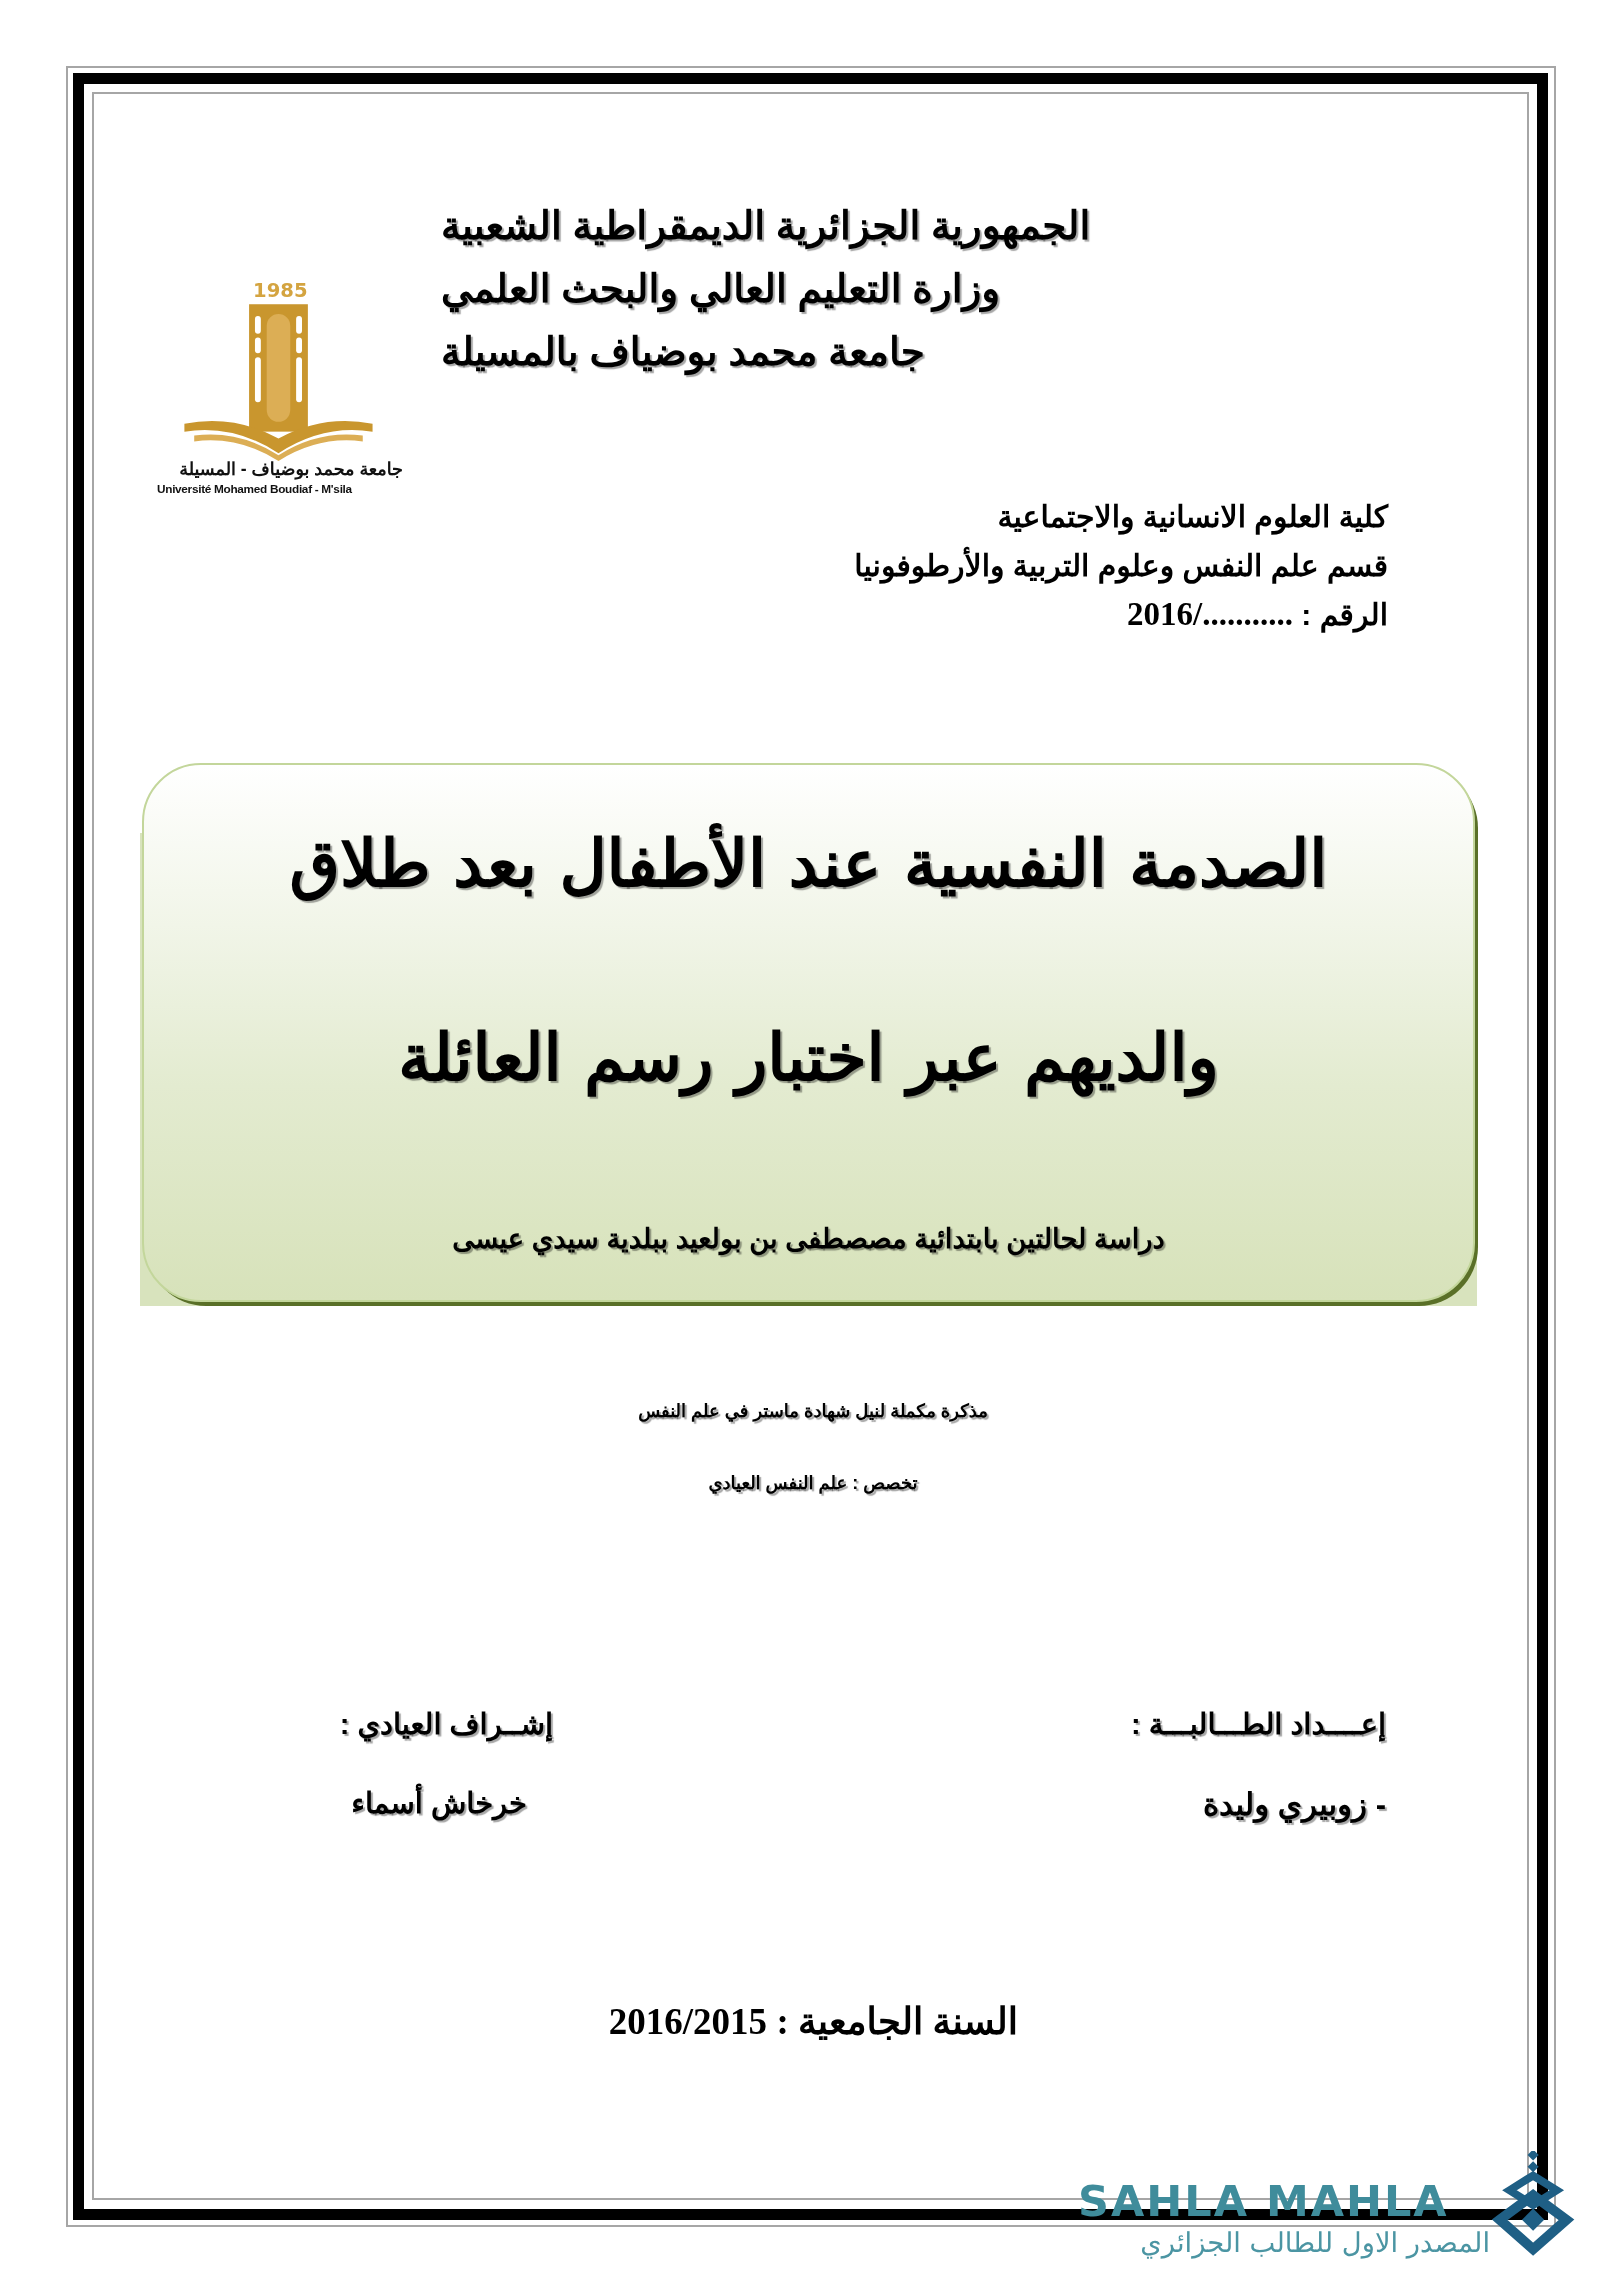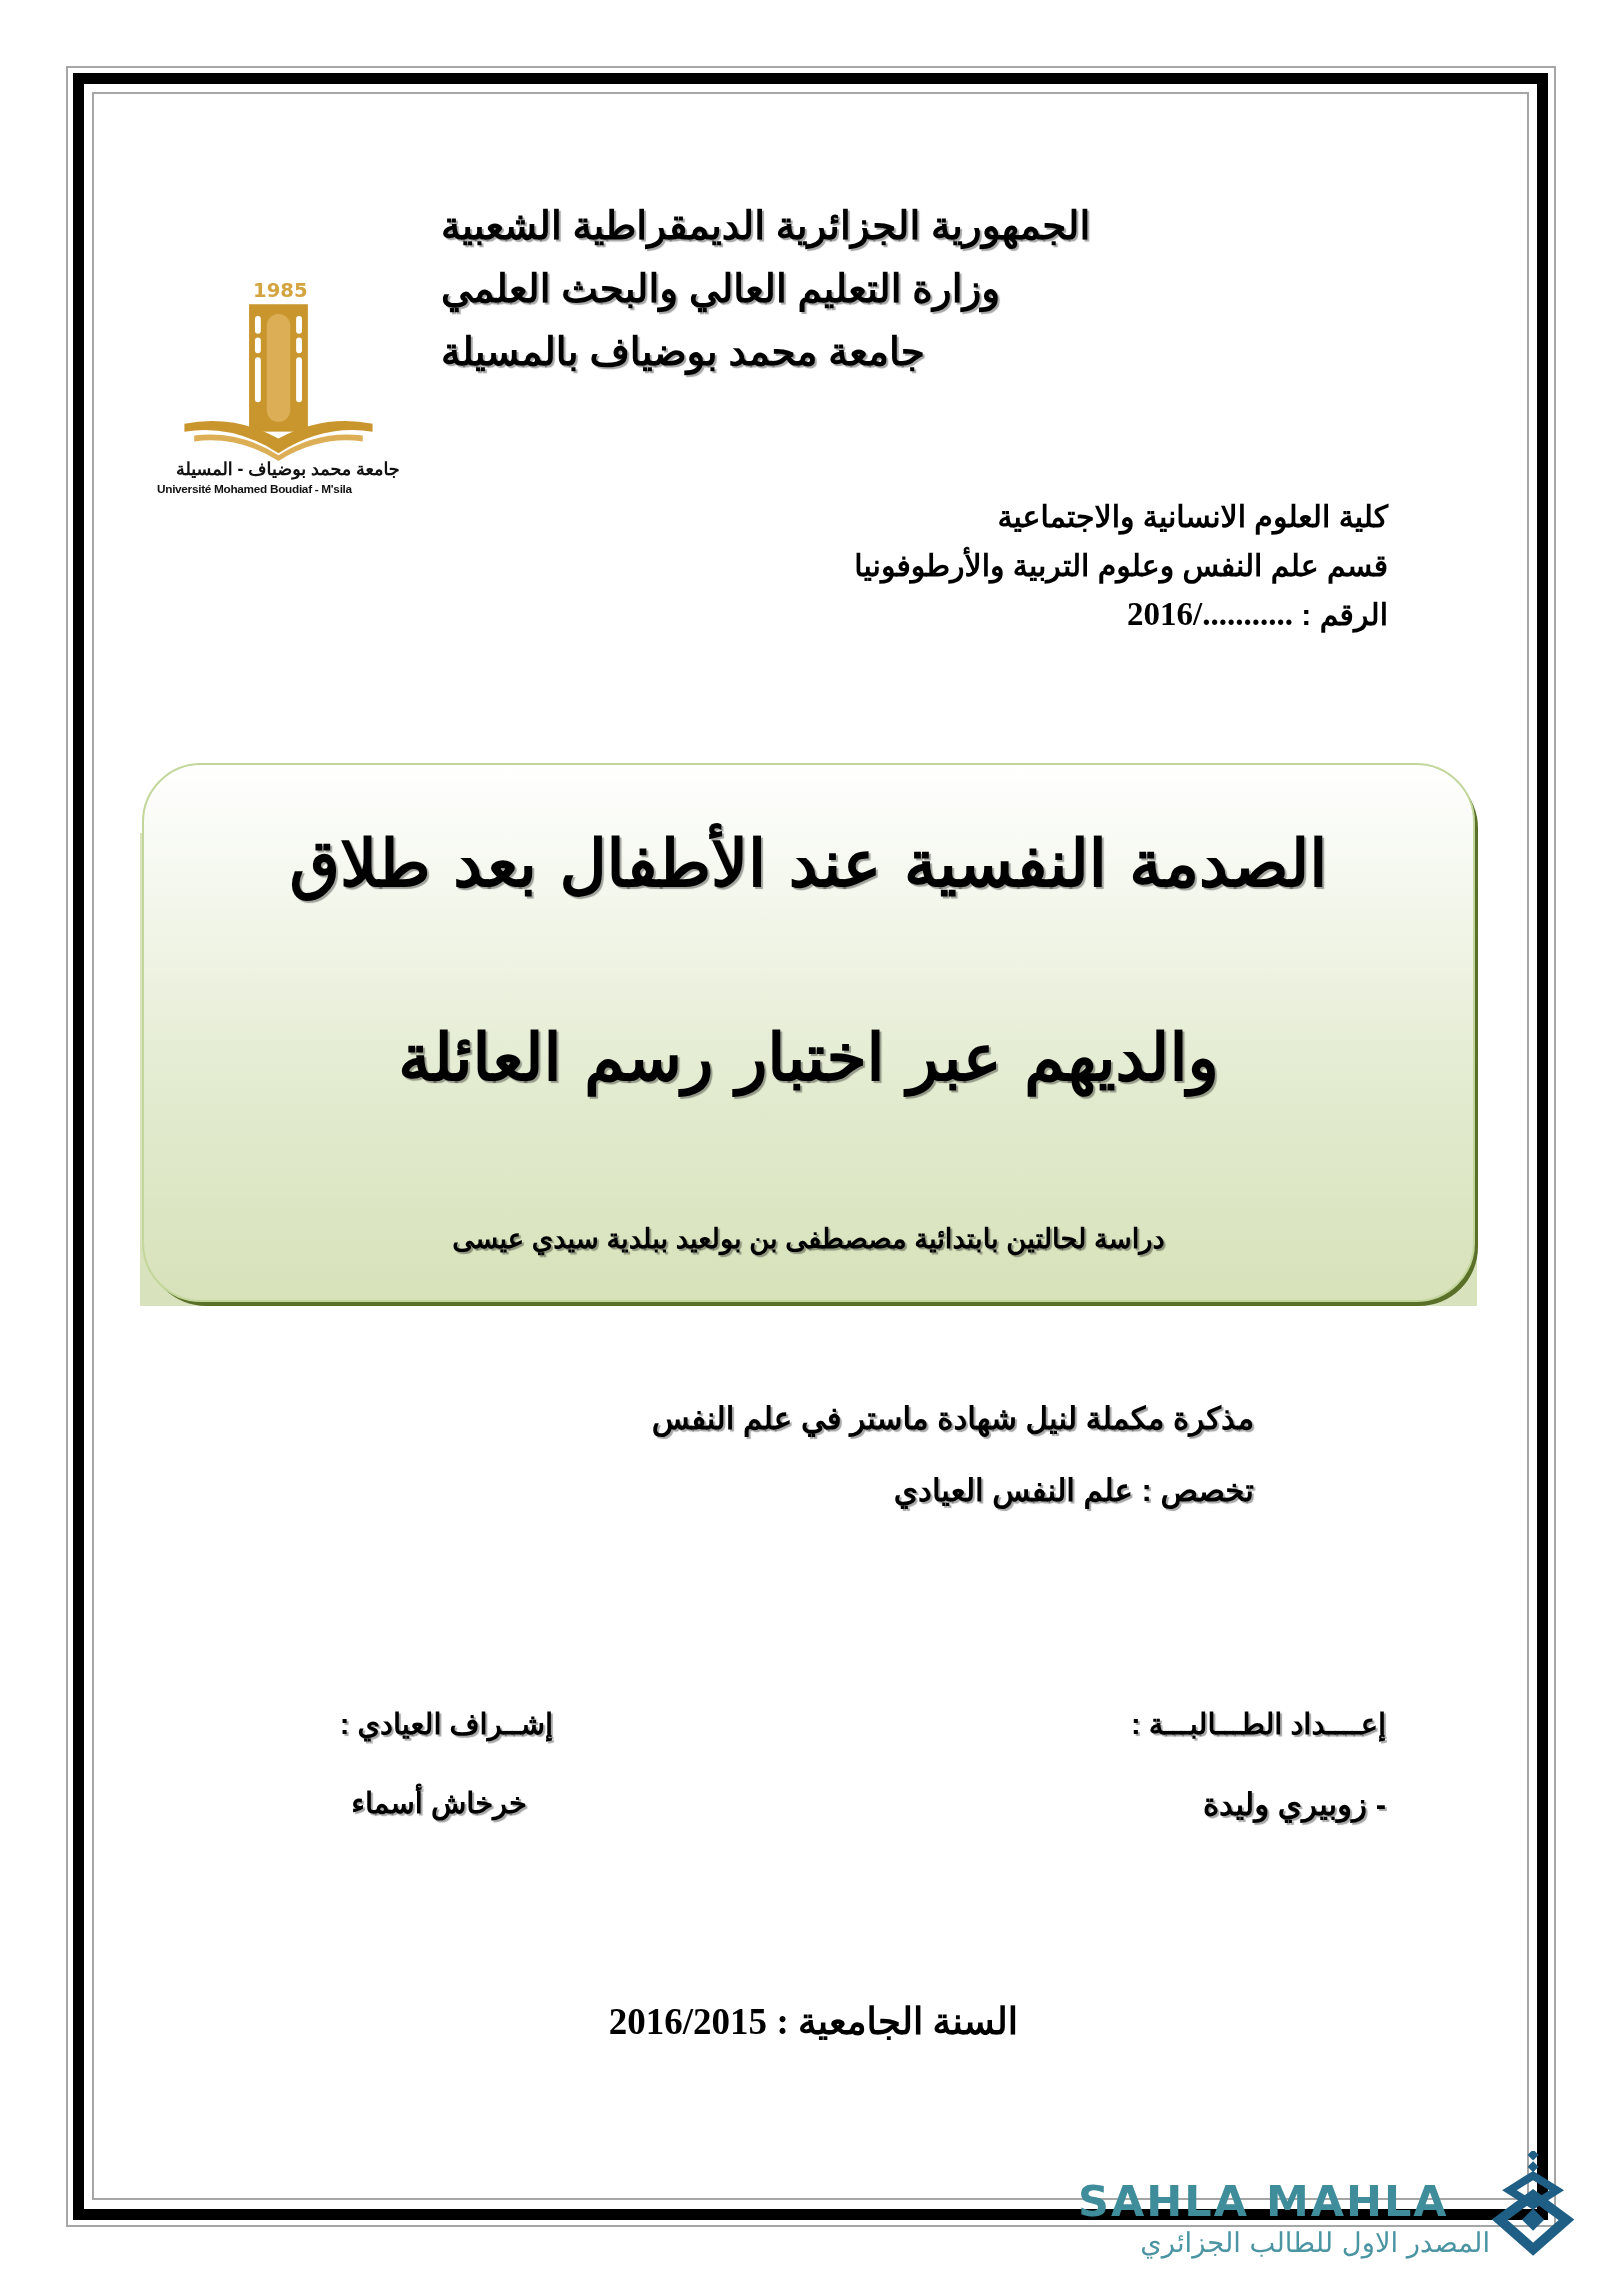--- a/index.html
+++ b/index.html
@@ -13,40 +13,40 @@
   .rtl { direction: rtl; unicode-bidi: embed; }
   .shadowtext { text-shadow: 2px 2px 1px rgba(0,0,0,0.35); }
 
   
   .header { position: absolute; left: 441px; top: 194px; width: 784px; text-align: left; font-weight: bold; font-size: 39px; line-height: 63px; }
   .header div { white-space: nowrap; }
 
   
   .logo { position: absolute; left: 155px; top: 267px; width: 245px; height: 230px; }
   .logo .year { position: absolute; left: 98px; top: 11.8px; font-size: 19.6px; font-weight: bold; color: #d4a440; font-family: "DejaVu Sans", sans-serif; }
-  .logo .ar { position: absolute; left: 21px; top: 192px; width: 235px; text-align: left; font-size: 17.6px; font-weight: bold; color: #111; }
+  .logo .ar { position: absolute; left: 13px; top: 192px; width: 235px; text-align: right; font-size: 17.6px; font-weight: bold; color: #111; }
   .logo .fr { position: absolute; left: 2px; top: 215px; width: 241px; font-size: 11.8px; font-weight: bold; color: #111; letter-spacing: -0.3px; white-space: nowrap; }
 
   
   .faculty { position: absolute; right: 233px; top: 492px; text-align: right; font-weight: bold; font-size: 30px; line-height: 49px; }
   .faculty div { white-space: nowrap; }
   .faculty .num { font-family: "Liberation Serif", serif; font-size: 33px; margin-left: 39px; }
 
   
   .box-bg { position: absolute; left: 140px; top: 833px; width: 1337px; height: 473px; background: #d8e3bd; }
   .box-shadow { position: absolute; left: 147px; top: 769px; width: 1331px; height: 537px; border-radius: 59px; background: #5a7028; }
   .box { position: absolute; left: 142px; top: 763px; width: 1333px; height: 539px; border-radius: 59px; border: 2px solid #c3d69b; box-sizing: border-box;
          background: linear-gradient(to bottom, #ffffff 0%, #f1f5e8 30%, #e3ebd0 60%, #d7e2ba 100%); }
   .title { position: absolute; left: 147px; width: 1323px; text-align: center; font-family: "DejaVu Serif", serif; font-weight: bold; font-size: 65px; white-space: nowrap; }
   .title1 { top: 825px; }
   .title2 { top: 1019px; }
   .subtitle { position: absolute; left: 147px; width: 1323px; top: 1223px; text-align: center; font-weight: bold; font-size: 27.4px; white-space: nowrap; }
 
   
-  .memoir { position: absolute; left: 372px; width: 882px; text-align: right; font-weight: bold; font-size: 31px; white-space: nowrap; }
+  .memoir { position: absolute; left: 372px; width: 882px; text-align: center; font-weight: bold; font-size: 18px; white-space: nowrap; }
   .memoir1 { top: 1400px; }
   .memoir2 { top: 1472px; }
 
   
   .prep-label { position: absolute; right: 235px; top: 1707px; font-weight: bold; font-size: 29px; white-space: nowrap; }
   .prep-name { position: absolute; right: 235px; top: 1786px; font-weight: bold; font-size: 31px; white-space: nowrap; }
   .sup-label { position: absolute; right: 1068px; top: 1707px; font-weight: bold; font-size: 29px; white-space: nowrap; }
   .sup-name { position: absolute; right: 1094px; top: 1786px; font-weight: bold; font-size: 29px; white-space: nowrap; }
 
   .year-line { position: absolute; left: 549px; width: 529px; top: 2000px; text-align: center; font-weight: bold; font-size: 37px; white-space: nowrap; font-family: "Liberation Serif", serif; }

